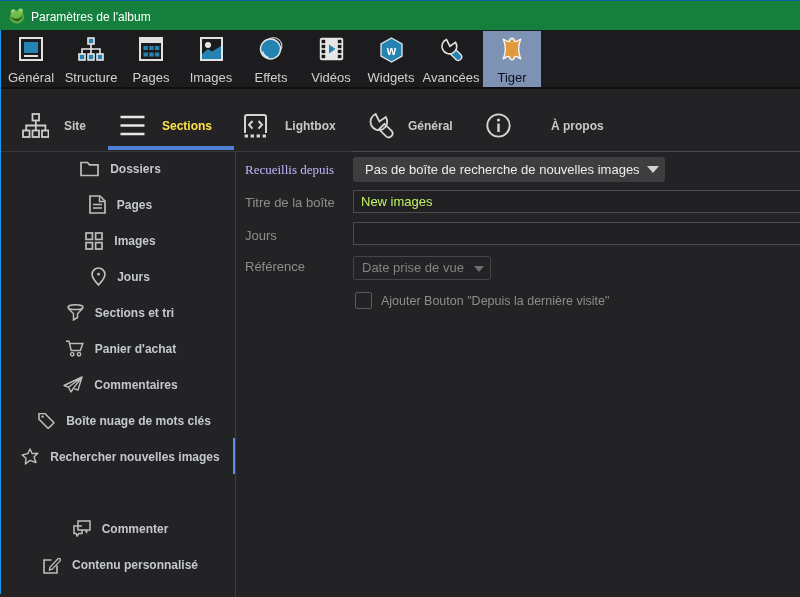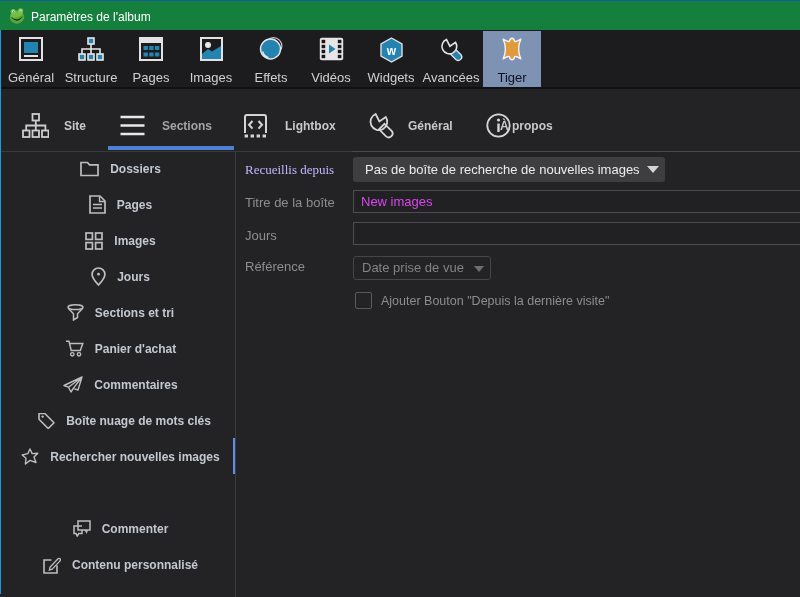--- a/index.html
+++ b/index.html
@@ -30,21 +30,21 @@
 .srow svg { flex:0 0 auto; margin-right:11px; }
 .srow .stxt { font-size:12px; font-weight:bold; color:#c3c7cf; white-space:nowrap; }
 #selbar { position:absolute; top:438px; left:232.5px; width:3.5px; height:36px; background:#5e8fe8; }
 #vsep { position:absolute; top:151px; left:235px; width:1px; height:446px; background:#3d3d3d; }
 
 #form { position:absolute; top:149px; left:236px; width:564px; height:448px; }
 .flabel { position:absolute; left:9px; font-size:13px; color:#8e8e8e; }
 .flabel.on { color:#c4b5fd;font-family:Liberation Serif, serif; }
 #dd1 { position:absolute; left:117px; top:8px; width:312px; height:25px; background:#3e3e40; border-radius:3px; color:#ececec; font-size:13px; line-height:25px; padding-left:12px; }
 #dd1 .arr { position:absolute; right:6px; top:9px; width:0; height:0; border-left:6px solid transparent; border-right:6px solid transparent; border-top:7px solid #d4d4d4; }
-.tfield { position:absolute; left:117px; width:448px; height:23px; border:1px solid #4d4d4f; background:#212123; color:#d946ef; font-size:13px; line-height:21px; padding-left:7px; }
+.tfield { position:absolute; left:117px; width:448px; height:23px; border:1px solid #4d4d4f; background:#212123; color:#bef264; font-size:13px; line-height:21px; padding-left:7px; }
 #dd2 { position:absolute; left:117px; top:107px; width:138px; height:24px; border:1px solid #464648; border-radius:3px; color:#838385; font-size:13px; line-height:22px; padding-left:8px; }
 #dd2 .arr { position:absolute; right:6px; top:9px; width:0; height:0; border-left:5px solid transparent; border-right:5px solid transparent; border-top:6px solid #6f6f71; }
 #cb { position:absolute; left:119px; top:143px; width:17px; height:17px; border:1px solid #5a5a5c; border-radius:2px; background:#232325; }
 #cblbl { position:absolute; left:145px; top:145px; font-size:12.5px; color:#8d8d8d; }
 </style>
 </head>
 <body>
 <div id="win">
   <div id="titlebar">
     <svg id="frog" width="16" height="16" viewBox="0 0 16 16">
@@ -151,41 +151,41 @@
           <rect x="10.5" y="1" width="6.5" height="6.5" fill="none" stroke="#cdcdcd" stroke-width="1.8"></rect>
           <path d="M13.8 7.5 v5 M4.2 17.5 v-5 h19.2 v5 M13.8 12.5 v5" fill="none" stroke="#cdcdcd" stroke-width="1.8"></path>
           <rect x="1" y="17.5" width="6.5" height="6.5" fill="none" stroke="#cdcdcd" stroke-width="1.8"></rect>
           <rect x="10.5" y="17.5" width="6.5" height="6.5" fill="none" stroke="#cdcdcd" stroke-width="1.8"></rect>
           <rect x="20" y="17.5" width="6.5" height="6.5" fill="none" stroke="#cdcdcd" stroke-width="1.8"></rect>
         </svg></div>
       <div class="tlbl" style="left:63px;">Site</div>
       <div class="ticon" style="left:119px;top:25px;"><svg width="25" height="22" viewBox="0 0 25 22">
           <path d="M0.5 2 h24 M0.5 10.5 h24 M0.5 19 h24" stroke="#e8e8e8" stroke-width="2.4"></path>
         </svg></div>
-      <div class="tlbl" style="left:161px;color:#a3a3a3;">Sections</div>
+      <div class="tlbl" style="left:161px;color:#fde047;">Sections</div>
       <div class="ticon" style="left:242px;top:23px;"><svg width="25" height="25" viewBox="0 0 25 25">
           <path d="M2 20 L2 4 Q2 2 4 2 L21 2 Q23 2 23 4 L23 20" fill="none" stroke="#d5d5d5" stroke-width="2"></path>
           <rect x="1.6" y="21.5" width="3.4" height="3" fill="#d5d5d5"></rect>
           <rect x="7.6" y="21.5" width="3.4" height="3" fill="#d5d5d5"></rect>
           <rect x="13.6" y="21.5" width="3.4" height="3" fill="#d5d5d5"></rect>
           <rect x="19.6" y="21.5" width="3.4" height="3" fill="#d5d5d5"></rect>
           <path d="M9.5 8 L6 11.8 L9.5 15.6 M15.5 8 L19 11.8 L15.5 15.6" fill="none" stroke="#d5d5d5" stroke-width="2"></path>
         </svg></div>
       <div class="tlbl" style="left:284px;">Lightbox</div>
       <div class="ticon" style="left:366px;top:21px;"><svg width="28" height="28" viewBox="0 0 28 28">
           <path d="M17.5 12.8 L24.6 19.9 A3.9 3.9 0 0 1 19.1 25.4 L12 18.3 Z" fill="none" stroke="#d5d5d5" stroke-width="1.8"></path>
           <path d="M8.6 3 A 8.4 8.4 0 1 0 18.8 6 L12.4 10.4 Z" fill="none" stroke="#d5d5d5" stroke-width="1.8"></path>
         </svg></div>
       <div class="tlbl" style="left:407px;">Général</div>
       <div class="ticon" style="left:485px;top:23px;"><svg width="25" height="25" viewBox="0 0 25 25">
           <circle cx="12.5" cy="12.5" r="11.2" fill="none" stroke="#d5d5d5" stroke-width="1.8"></circle>
           <rect x="11.3" y="10.5" width="2.4" height="8.5" fill="#d5d5d5"></rect>
           <circle cx="12.5" cy="7" r="1.6" fill="#d5d5d5"></circle>
         </svg></div>
-      <div class="tlbl" style="left:499px;">À propos</div>
+      <div class="tlbl" style="left:550px;">À propos</div>
       <div id="tabunderline"></div>
     </div>
   <div id="tabborder"></div>
   <div style="position:absolute;top:150.5px;left:352px;width:448px;height:1px;background:#4a4a4d;"></div>
   <div id="sidebar">
       <div class="srow" style="top: 0.5px;">
         <svg width="19" height="16" viewBox="0 0 19 16">
           <path d="M1 14.5 V1.5 H7.5 L9.5 3.8 H18 V14.5 Z" fill="none" stroke="#bdbdbd" stroke-width="1.7"></path>
         </svg>
         <span class="stxt">Dossiers</span>

